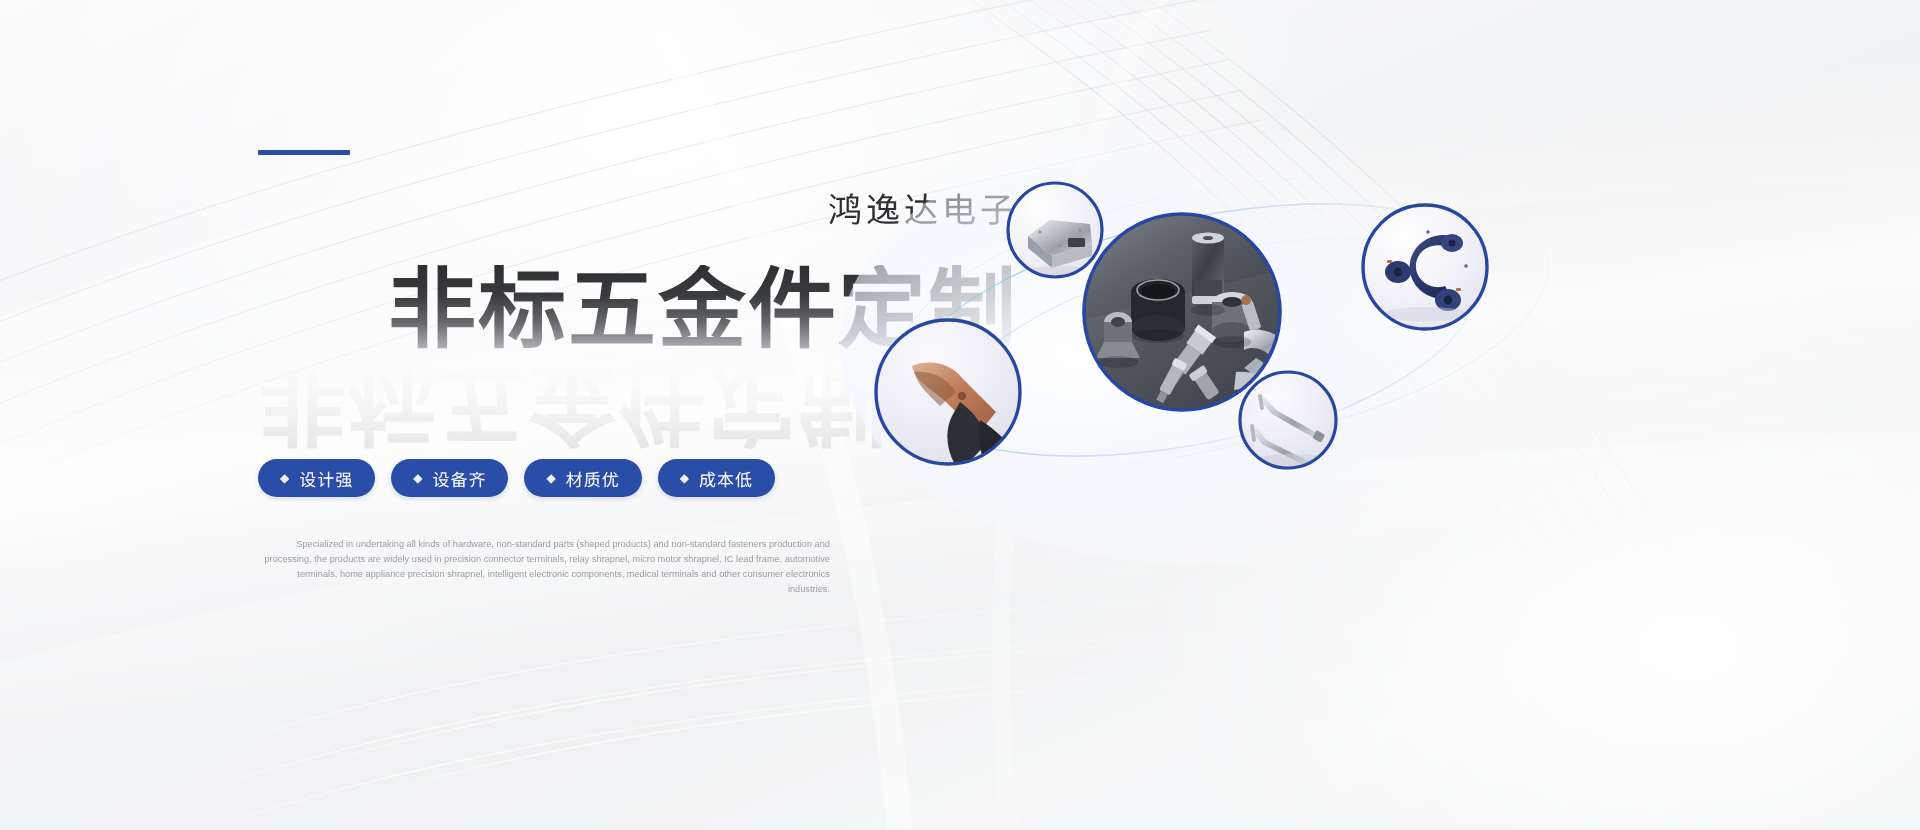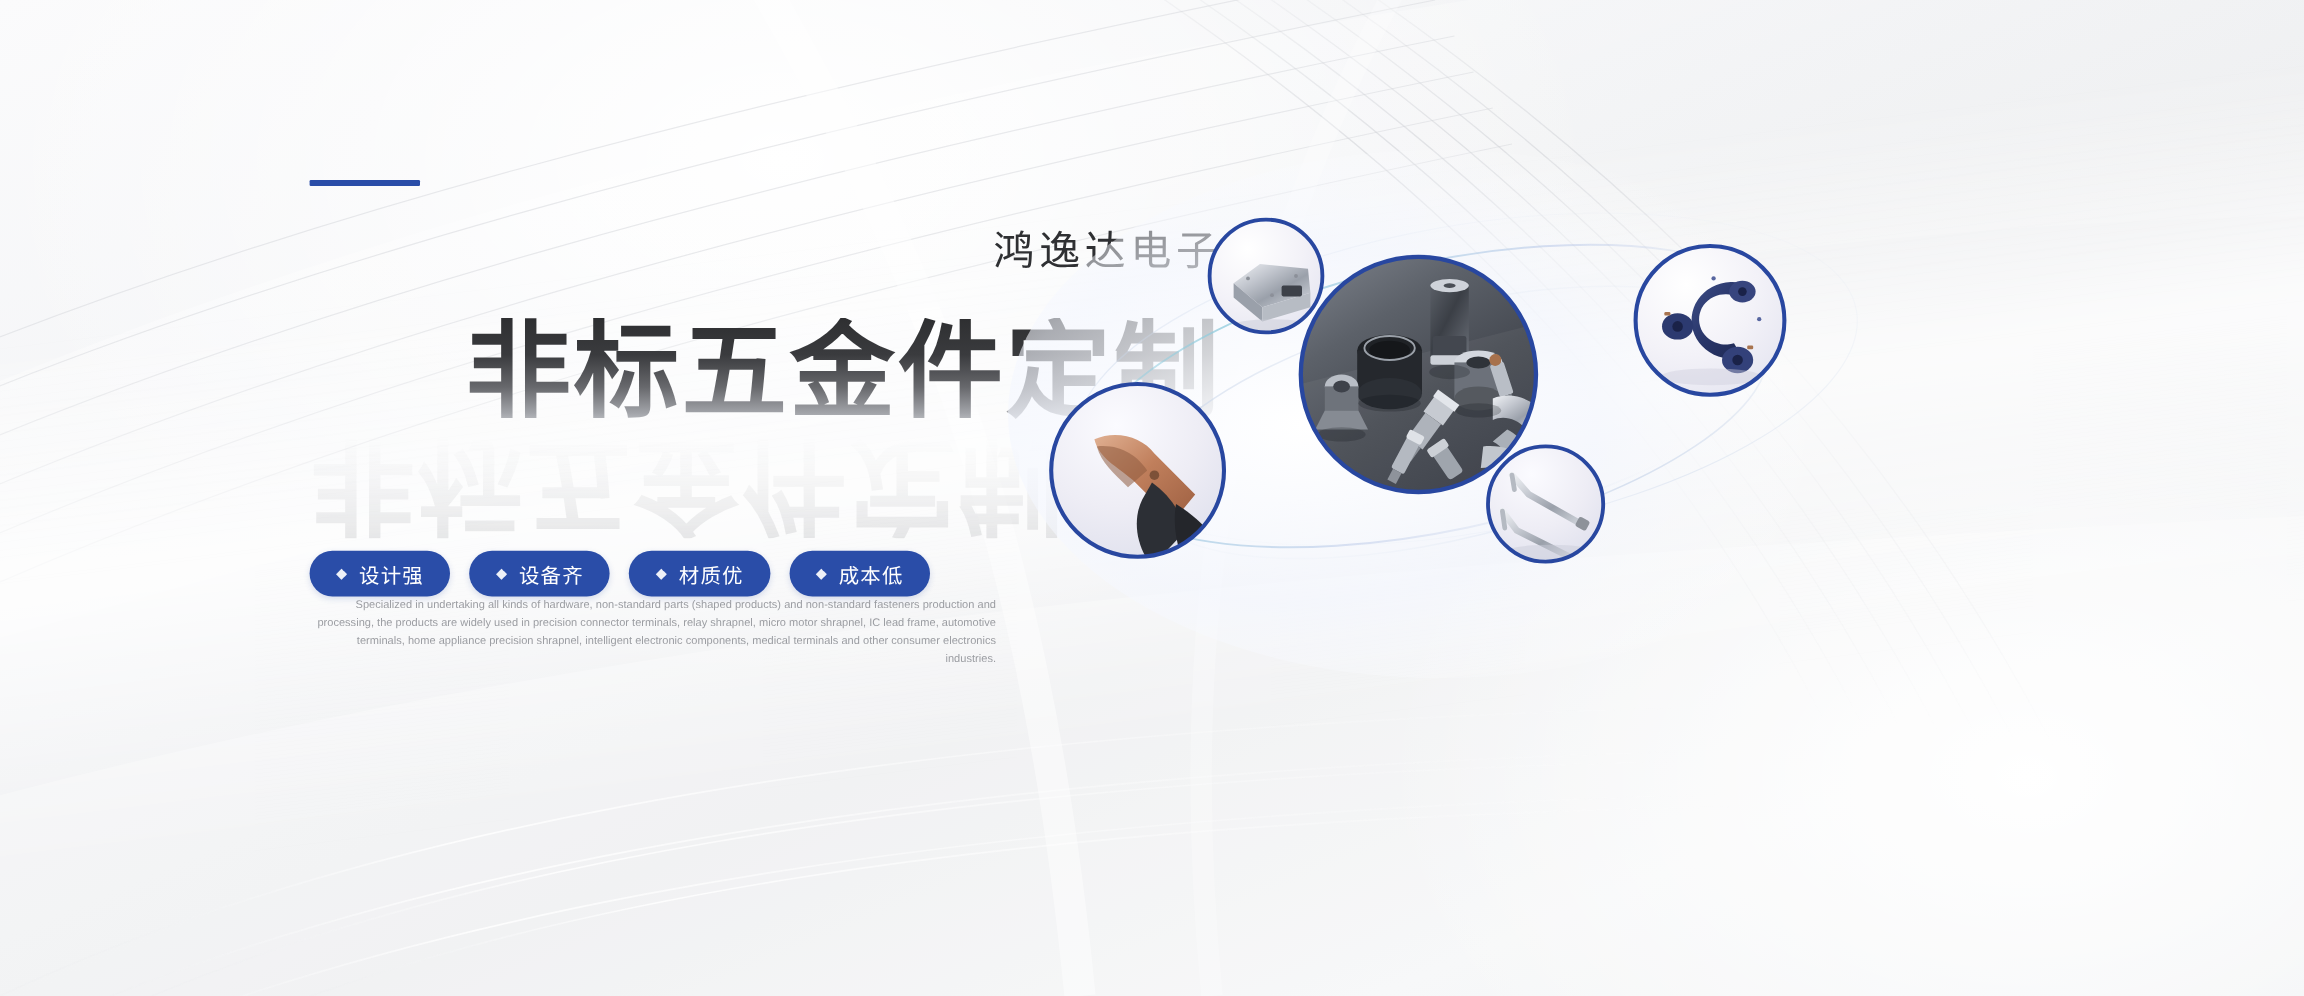--- a/index.html
+++ b/index.html
@@ -74,21 +74,21 @@
     height:38px; padding:0 22px;
     background:#2a4da8; border-radius:19px;
     color:#fff; font-size:17px; letter-spacing:1px;
     white-space:nowrap;
     box-shadow:0 2px 5px rgba(42,77,168,.18);
   }
   .badge .dia { font-size:12px; line-height:1; opacity:.92; }
 
   
   .blurb {
-    width:572px;
+    margin-top:40px; width:572px;
     font-size:9.2px; line-height:1.62;
     color:#9b9da2; letter-spacing:.02px;
   }
 
   
   .visual { position:absolute; left:900px; top:120px; width:1010px; height:470px; }
   .visual svg { display:block; width:1010px; height:470px; overflow:visible; }
 </style>
 </head>
 <body>

